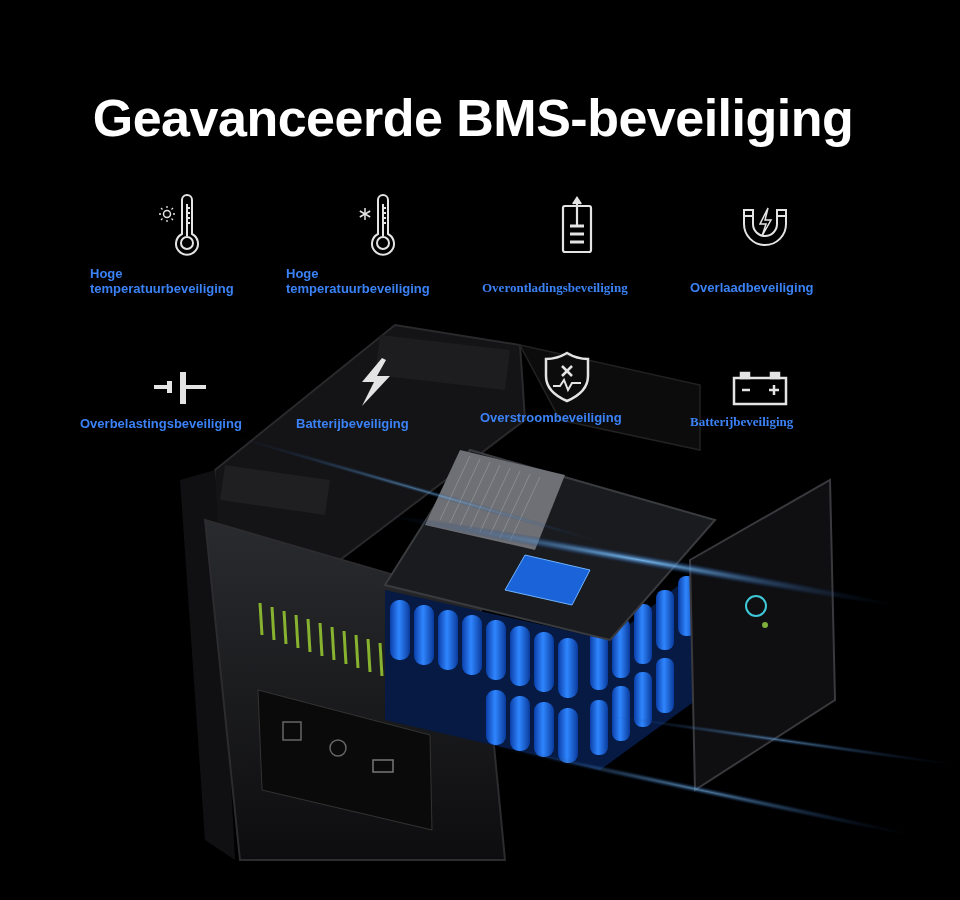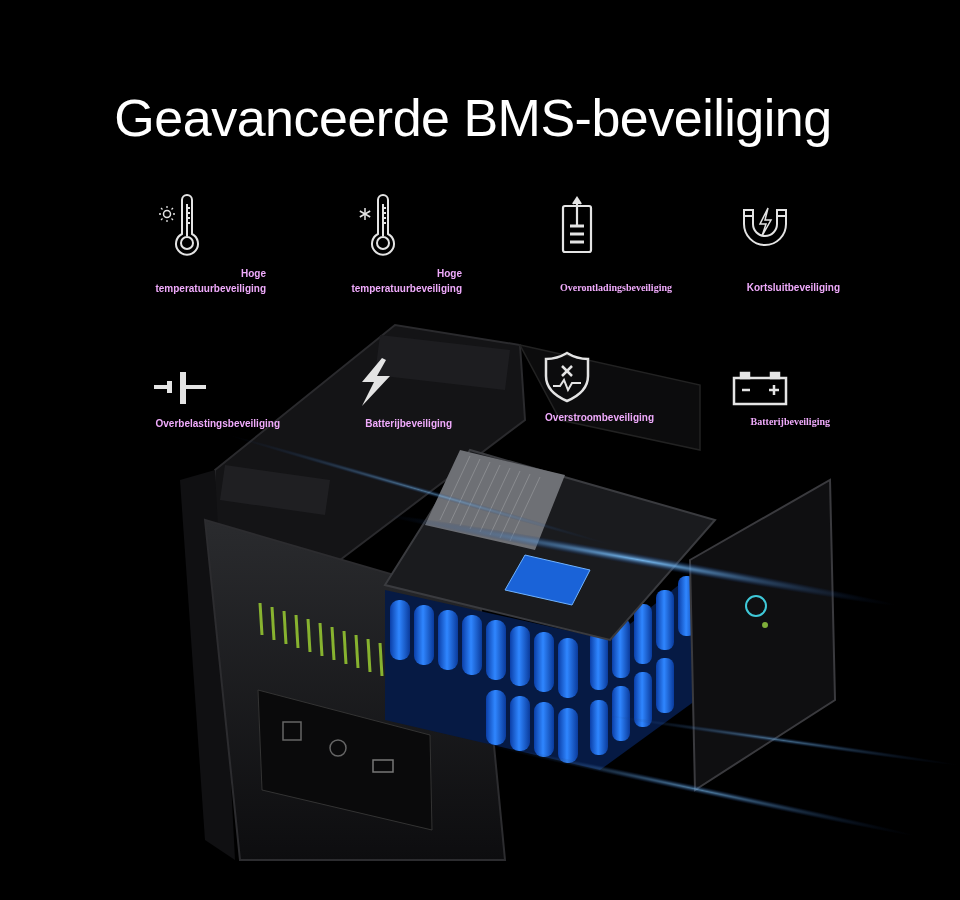--- a/index.html
+++ b/index.html
@@ -1,21 +1,21 @@
 <!DOCTYPE html>
 <html><head>
 <meta charset="utf-8">
 <style>
   html, body { margin:0; padding:0; }
   body { width:960px; height:900px; background:#000; overflow:hidden; position:relative;
          font-family:"Liberation Sans", sans-serif; color:#fff; }
   .title { position:absolute; top:88px; left:0; width:946px; text-align:center;
-           font-size:52px; font-weight:normal; letter-spacing:-0.5px; color:#fff; }
-  .feat { position:absolute; text-align:right; color:#f0abfc; font-weight:bold;
-          font-size:10px; line-height:15px; }
+           font-size:52px; font-weight:bold; letter-spacing:-0.5px; color:#fff; }
+  .feat { position:absolute; text-align:left; color:#3b82f6; font-weight:bold;
+          font-size:13px; line-height:15px; }
   .feat .ic { display:block; margin:0 auto 8px auto; }
   .feat svg { display:block; margin:0 auto; }
   
   .product { position:absolute; left:0; top:300px; width:960px; height:600px; }
 </style>
 </head>
 <body>
 
 <div class="title">Geavanceerde BMS-beveiliging</div>
 
@@ -181,21 +181,21 @@
 
 <div class="feat" style="left:690px; top:196px; width:150px;">
   <span class="ic" style="margin-bottom:24px;">
     <svg width="50" height="60" viewBox="0 0 50 60" fill="none" stroke="#e4e4e4" stroke-width="2">
       <path d="M4 14 v14 a21 21 0 0 0 42 0 v-14 h-9 v14 a12 12 0 0 1 -24 0 v-14 Z"></path>
       <line x1="4" y1="20" x2="13" y2="20"></line>
         <line x1="37" y1="20" x2="46" y2="20"></line>
       <path d="M28 12 L20 28 L26 28 L22 40 L31 24 L25 24 Z" stroke-width="1.5"></path>
     </svg>
   </span>
-  <div>Kortsluitbeveiliging</div>
+  <div>Overlaadbeveiliging</div>
 </div>
 
 <div class="feat" style="left:80px; top:368px; width:200px;">
   <span class="ic">
     <svg width="64" height="40" viewBox="0 0 64 40" fill="#e4e4e4">
       <rect x="6" y="17" width="16" height="4"></rect>
       <rect x="19" y="13" width="5" height="12"></rect>
       <rect x="32" y="4" width="6" height="32"></rect>
       <rect x="38" y="17" width="20" height="4"></rect>
     </svg>

